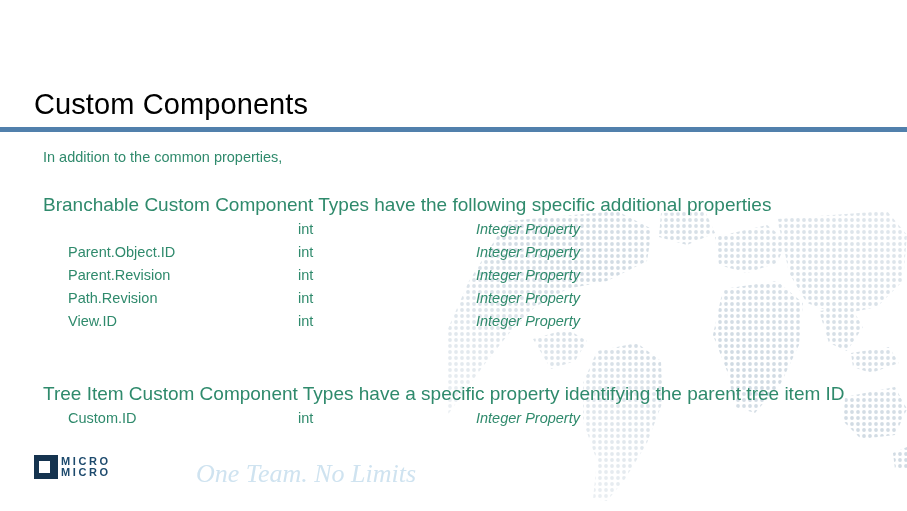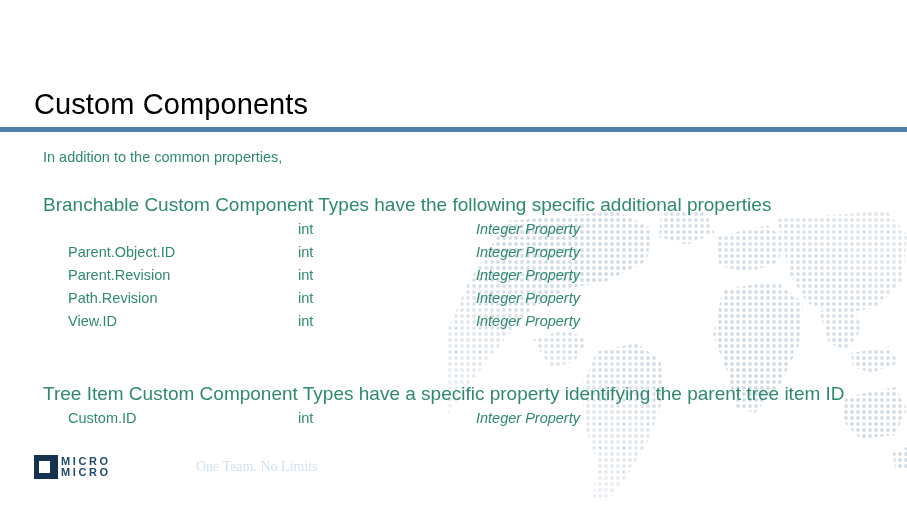--- a/index.html
+++ b/index.html
@@ -169,21 +169,22 @@
     font-weight: bold;
     letter-spacing: 2.6px;
     color: #1d4a6d;
   }
 
   .tagline {
     position: absolute;
     left: 196px;
     top: 18px;
     font-family: "Liberation Serif", serif;
-    font-size: 14px;
+    font-style: italic;
+    font-size: 26px;
     color: #cfe3f0;
     white-space: nowrap;
   }
 </style>
 </head>
 <body>
 
 <div class="slide">
 
   <svg class="worldmap" viewBox="0 0 460 300" preserveAspectRatio="none" aria-hidden="true">

